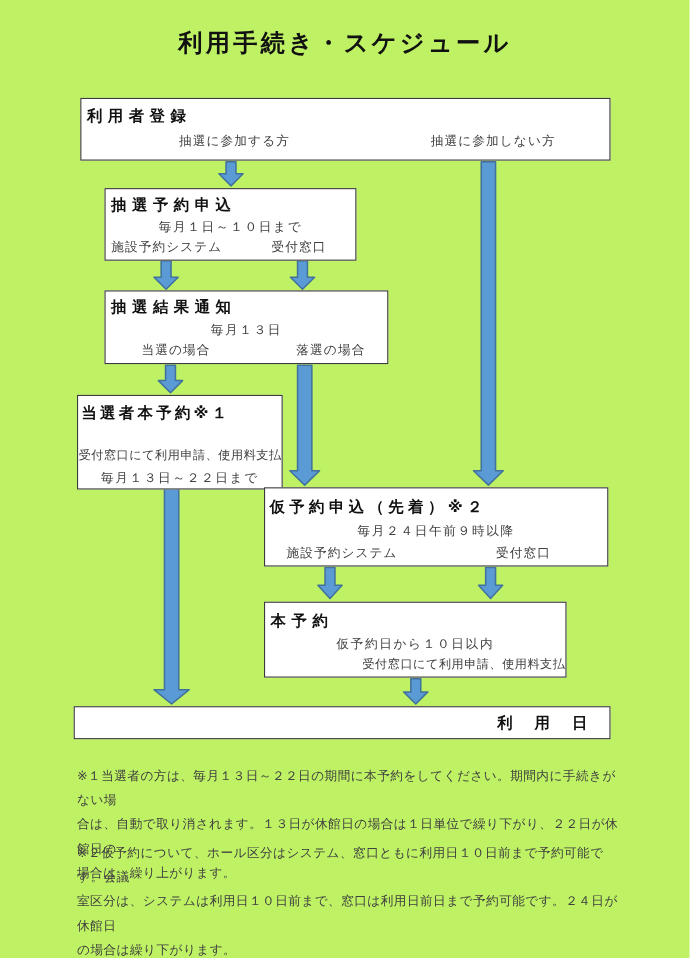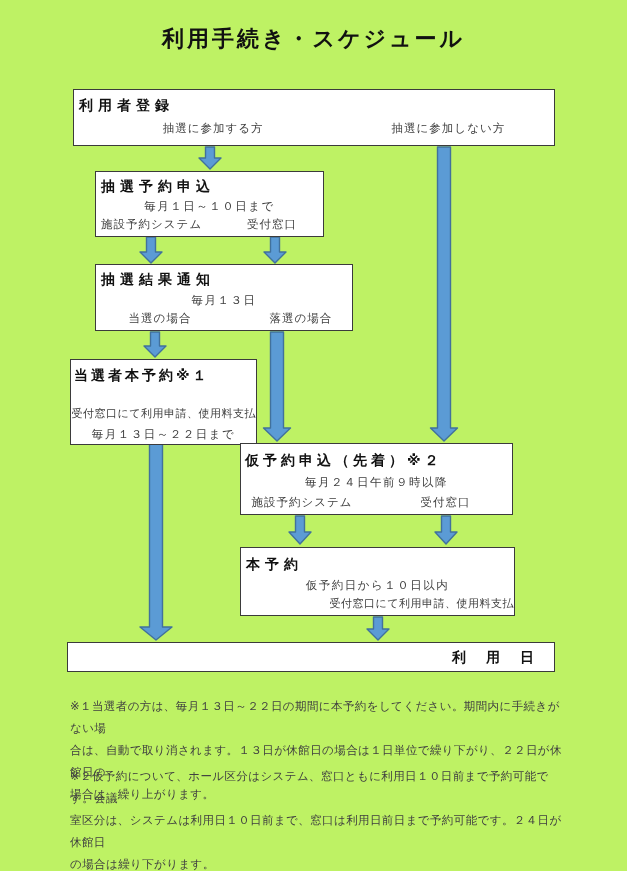--- a/index.html
+++ b/index.html
@@ -90,21 +90,21 @@
     <span class="pos-label" style="top:46px;left:25%;text-align:center;">当選の場合</span>
     <span class="pos-label" style="top:46px;left:80%;">落選の場合</span>
   </div>
 
   <div class="box" style="left:70px;top:359px;width:187px;height:86px;">
     <div class="box-title" style="top:7px;letter-spacing:3px;text-indent:3px;">当選者本予約※１</div>
     <div class="box-sub" style="top:28px;margin-top:39px;">毎月１３日～２２日まで</div>
     <div class="box-note" style="top:46px;">受付窓口にて利用申請、使用料支払</div>
   </div>
 
-  <div class="box" style="left:240px;top:443px;width:273px;height:72px;">
+  <div class="box" style="left:240px;top:443px;width:313px;height:72px;">
     <div class="box-title" style="top:8px;letter-spacing:4px;text-indent:4px;">仮予約申込（先着）※２</div>
     <div class="box-sub" style="top:31px;">毎月２４日午前９時以降</div>
     <span class="pos-label" style="top:51px;left:22.5%;">施設予約システム</span>
     <span class="pos-label" style="top:51px;left:75.5%;">受付窓口</span>
   </div>
 
   <div class="box" style="left:240px;top:547px;width:275px;height:69px;">
     <div class="box-title" style="top:8px;">本予約</div>
     <div class="box-sub" style="top:30px;">仮予約日から１０日以内</div>
     <div class="box-note" style="top:48px;">受付窓口にて利用申請、使用料支払</div>

